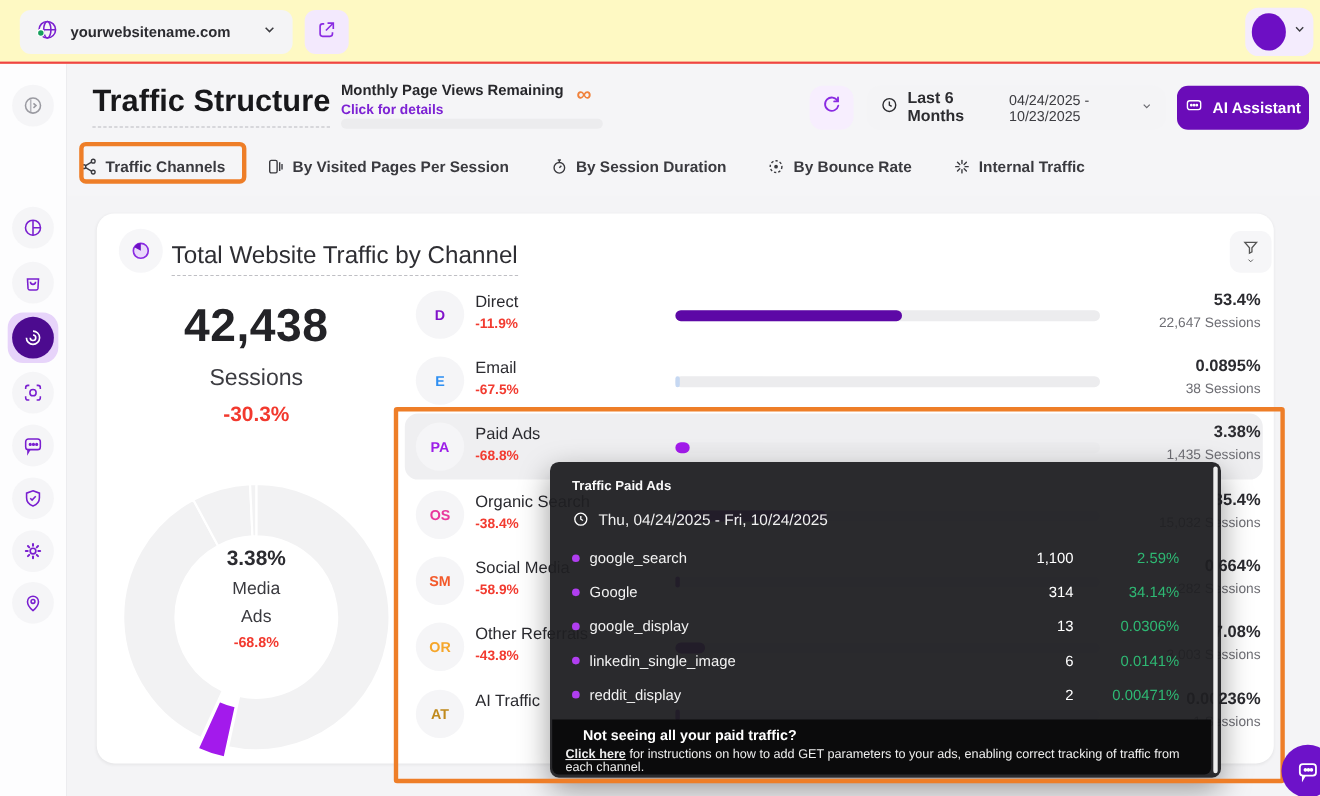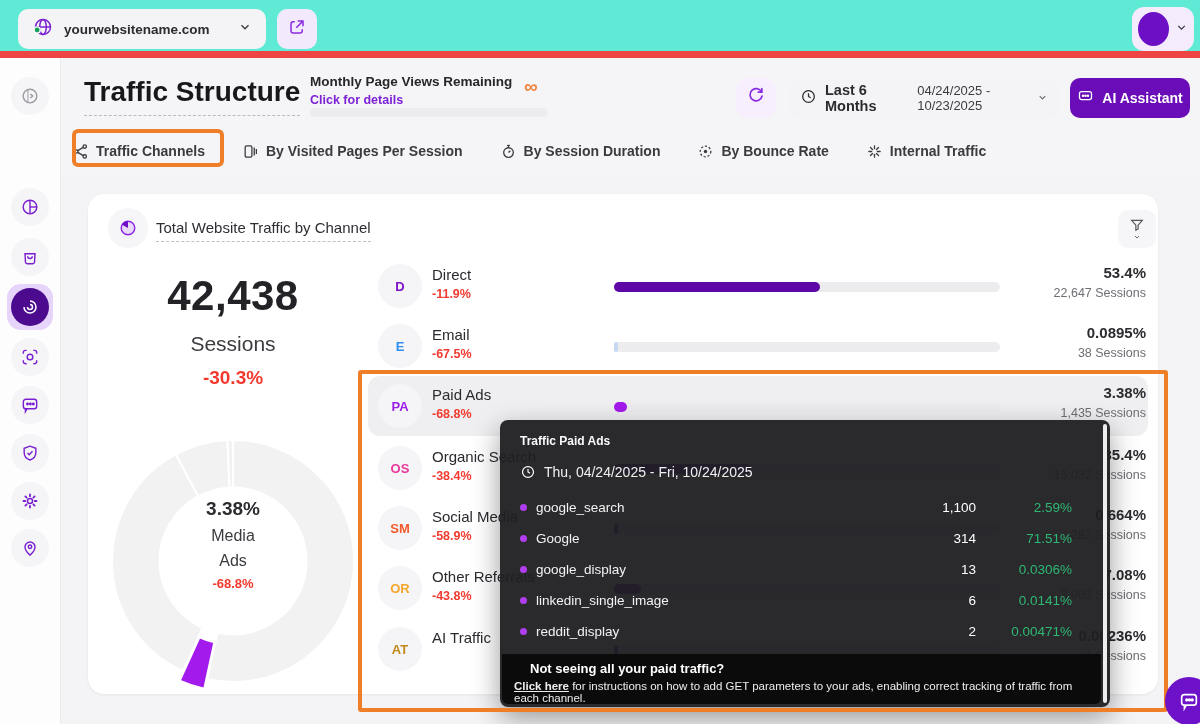--- a/index.html
+++ b/index.html
@@ -1,20 +1,20 @@
 <!DOCTYPE html>
 <html><head>
 <meta charset="utf-8">
 <style>
   * { margin:0; padding:0; box-sizing:border-box; }
   html,body { width:1200px; height:724px; font-family:"Liberation Sans",sans-serif; }
   .stage { position:relative; width:1200px; height:724px; background:#f5f5f7; overflow:hidden; }
 
   
-  .topbar { position:absolute; top:0; left:0; width:1200px; height:58px; background:#5eead4; border-bottom:7px solid #ef4444; z-index:20; }
+  .topbar { position:absolute; top:0; left:0; width:1200px; height:58px; background:#fef9c3; border-bottom:2px solid #ef4444; z-index:20; }
   .site-pill { position:absolute; left:18px; top:9px; width:248px; height:40px; background:#f4f4f6; border-radius:10px; display:flex; align-items:center; padding:0 14px; cursor:pointer; }
   .site-name { font-size:13.5px; font-weight:bold; color:#2b2b30; margin-left:10px; }
   .site-pill .chev { margin-left:auto; color:#3c3c41; }
   .ext-btn { position:absolute; left:277px; top:9px; width:40px; height:40px; background:#f3e9fd; border-radius:10px; display:flex; align-items:center; justify-content:center; color:#8a2be2; cursor:pointer; }
   .avatar-chip { position:absolute; left:1132px; top:7px; width:62px; height:44px; background:#f4ecfd; border-radius:12px; display:flex; align-items:center; padding:0 6px; cursor:pointer; }
   .avatar-circle { width:34px; height:34px; border-radius:50%; background:#6d0fc4; }
   .avatar-chip .chev { margin-left:6px; color:#3c3c41; }
 
   
   .sidebar { position:absolute; top:58px; left:0; width:61px; height:666px; background:#fdfdfe; border-right:1px solid #ececef; z-index:10; }
@@ -37,21 +37,21 @@
   .ai-btn { position:absolute; left:1070px; top:78px; width:120px; height:40px; background:#6a0cb8; border-radius:10px; display:flex; align-items:center; justify-content:center; gap:8px; color:#fff; font-size:14px; font-weight:bold; cursor:pointer; }
 
   
   .tabs { position:absolute; left:72px; top:136px; height:30px; display:flex; align-items:center; gap:37px; }
   .tab { display:flex; align-items:center; gap:7px; font-size:14px; color:#3a3a3f; font-weight:bold; white-space:nowrap; cursor:pointer; }
   .tab svg { flex:0 0 auto; }
 
   
   .card { position:absolute; left:88px; top:194px; width:1070px; height:500px; background:#fff; border-radius:16px; box-shadow:0 1px 3px rgba(0,0,0,0.06); }
   .card-icon { position:absolute; left:108px; top:208px; width:40px; height:40px; border-radius:50%; background:#f6f6f8; display:flex; align-items:center; justify-content:center; }
-  .card-title { position:absolute; left:156px; top:219px; font-size:15px; color:#2e2e33; border-bottom:1px dashed #bfbfc4; padding-bottom:5px; }
+  .card-title { position:absolute; left:156px; top:219px; font-size:22px; color:#2e2e33; border-bottom:1px dashed #bfbfc4; padding-bottom:5px; }
   .filter-btn { position:absolute; left:1118px; top:210px; width:38px; height:38px; border-radius:10px; background:#f6f6f8; display:flex; flex-direction:column; align-items:center; justify-content:center; color:#555; cursor:pointer; }
 
   .sum-value { position:absolute; left:120px; top:272px; width:226px; text-align:center; font-size:42px; font-weight:bold; color:#232327; letter-spacing:.5px; }
   .sum-label { position:absolute; left:120px; top:332px; width:226px; text-align:center; font-size:21px; color:#3c3c41; }
   .sum-change { position:absolute; left:120px; top:367px; width:226px; text-align:center; font-size:19px; font-weight:bold; color:#f2392e; }
 
   .donut { position:absolute; left:104px; top:432px; }
   .donut-center { position:absolute; left:158px; top:498px; width:150px; text-align:center; }
   .dc-pct { font-size:19px; font-weight:bold; color:#2b2b30; }
   .dc-l1, .dc-l2 { font-size:16px; color:#3a3a3f; margin-top:7px; }
@@ -441,21 +441,21 @@
     <div class="tt-row" style="top:78px">
       <span class="tt-dot"></span>
       <span class="tt-name">google_search</span>
       <span class="tt-val">1,100</span>
       <span class="tt-pct">2.59%</span>
     </div>
     <div class="tt-row" style="top:109px">
       <span class="tt-dot"></span>
       <span class="tt-name">Google</span>
       <span class="tt-val">314</span>
-      <span class="tt-pct">71.51%</span>
+      <span class="tt-pct">34.14%</span>
     </div>
     <div class="tt-row" style="top:140px">
       <span class="tt-dot"></span>
       <span class="tt-name">google_display</span>
       <span class="tt-val">13</span>
       <span class="tt-pct">0.0306%</span>
     </div>
     <div class="tt-row" style="top:171px">
       <span class="tt-dot"></span>
       <span class="tt-name">linkedin_single_image</span>

